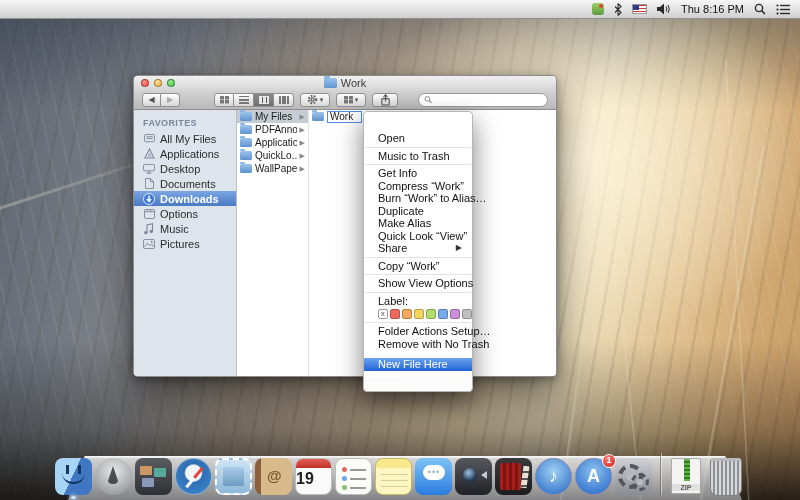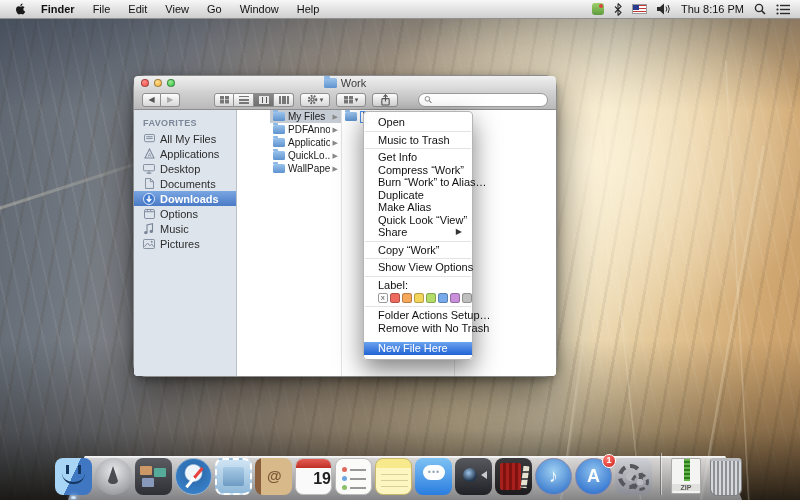--- a/index.html
+++ b/index.html
@@ -34,21 +34,21 @@
   .mb-right { margin-left:auto; display:flex; align-items:center; gap:10px; padding-right:10px; }
   .flag { width:15px; height:10px; position:relative;
     background:repeating-linear-gradient(#c43a37 0 1.5px,#fff 1.5px 3px); border:0.5px solid #999; }
   .flag::before { content:""; position:absolute; left:0; top:0; width:6px; height:5px; background:#2c3a8c; }
   .mb-extra { width:12px; height:12px; border-radius:3px; background:linear-gradient(#9ed06a,#5d9a3c); position:relative; }
   .mb-extra::after { content:""; position:absolute; right:1px; top:1px; width:4px; height:4px; border-radius:50%; background:#d8453c; }
   .clock { font-size:11px; }
 
   
   .window { position:absolute; left:133px; top:75px; width:424px; height:302px;
-    border-radius:13px; background:#fff; border:1px solid rgba(0,0,0,.45);
+    border-radius:5px; background:#fff; border:1px solid rgba(0,0,0,.45);
     box-shadow:0 15px 40px rgba(0,0,0,.55), 0 3px 10px rgba(0,0,0,.35); z-index:10; }
   .titlebar { height:14px; border-radius:4px 4px 0 0;
     background:linear-gradient(#f0f0f0,#d6d6d6); position:relative;
     display:flex; align-items:center; justify-content:center; }
   .lights { position:absolute; left:7px; top:3px; display:flex; gap:5px; }
   .light { width:8px; height:8px; border-radius:50%; border:0.5px solid rgba(0,0,0,.35); }
   .light.red { background:radial-gradient(circle at 35% 30%, #ff8d88, #f34d46); }
   .light.yellow { background:radial-gradient(circle at 35% 30%, #ffe092, #f7b families); background:radial-gradient(circle at 35% 30%, #ffe092, #f3ae36); }
   .light.green { background:radial-gradient(circle at 35% 30%, #9bea8f, #35c649); }
   .wtitle { display:flex; align-items:center; gap:4px; font-size:11px; color:#3c3c3c; }
@@ -81,35 +81,35 @@
   .searchbox input { border:none; outline:none; width:100%; font-size:10px; background:transparent; }
 
   .content { display:flex; height:266px; border-radius:0 0 4px 4px; overflow:hidden; background:#fff; }
   .sidebar { width:103px; background:#dde4ec; border-right:1px solid #b9bfc7; padding-top:6px; }
   .sb-head { font-size:9px; font-weight:bold; color:#7b8799; letter-spacing:.4px; padding:2px 0 3px 9px; }
   .sb-item { display:flex; align-items:center; gap:5px; height:15px; padding-left:9px; font-size:11px; color:#2c2c2c; }
   .sb-item.sel { background:linear-gradient(#7aa6e2,#4a7ac6); color:#fff; font-weight:bold; }
   .sb-ic { width:12px; height:12px; display:flex; align-items:center; justify-content:center; flex:none; }
 
   .col { border-right:1px solid #e4e4e4; background:#fff; }
-  .col1 { width:72px;margin-left:33px; }
+  .col1 { width:72px; }
   .col2 { width:113px; }
   .col3 { flex:1; border-right:none; }
   .row { display:flex; align-items:center; gap:3px; height:13px; padding:0 3px; font-size:10px; color:#1a1a1a; }
   .row.sel-gray { background:#c6ccd4; }
   .fold { width:12px; height:9px; border-radius:1.5px; background:linear-gradient(#9cc4ec,#5e92cf); position:relative; flex:none; }
   .fold::before { content:""; position:absolute; top:-2px; left:0; width:5px; height:2px; border-radius:1px 1px 0 0; background:#8db8e6; }
   .rlabel { flex:1; overflow:hidden; white-space:nowrap; }
   .chev { color:#8a8a8a; font-size:7px; flex:none; }
   .workbox { border:1.5px solid #4f8ee8; background:#fff; padding:0 8px 0 2px; font-size:10px; line-height:10px; height:12px; display:flex; align-items:center; }
 
   
   .cmenu { position:absolute; left:363px; top:111px; width:110px; z-index:40;
     background:rgba(255,255,255,.98); border:1px solid #b5b5b5; border-radius:4px;
-    box-shadow:0 10px 26px rgba(0,0,0,.5); padding:4px 0; font-size:11px; color:#111; }
+    box-shadow:0 10px 26px rgba(0,0,0,.5); padding:20px 0; font-size:11px; color:#111; }
   .cmi { line-height:12.5px; padding:0 10px 0 14px; white-space:nowrap; display:flex; }
   .cmi .sub { margin-left:auto; font-size:8px; color:#333; }
   .cmi.hl { background:linear-gradient(#6aa3ee,#2263d5); color:#fff;margin-top:8px; }
   .csep { height:1px; background:#e3e3e3; margin:2px 1px; }
   .lblrow { display:flex; align-items:center; gap:2.5px; padding:2px 0 1px 14px; }
   .sw { width:10px; height:10px; border-radius:2.5px; border:0.5px solid rgba(0,0,0,.25); }
   .sw.x { background:#fff; border:1px solid #9a9a9a; color:#555; font-size:8px; line-height:8px; text-align:center; border-radius:2px; }
 
   
   .dock { position:absolute; left:0; bottom:0; width:800px; height:56px; z-index:30; }
@@ -132,21 +132,21 @@
   .ic-launch::before { content:""; position:absolute; left:12px; top:8px; width:0; height:0;
      border-left:6.5px solid transparent; border-right:6.5px solid transparent; border-bottom:18px solid #4a4c52; border-radius:40%; }
   .ic-mc { background:linear-gradient(#5a5c62,#2e3036); position:relative; }
   .ic-mc::before { content:""; position:absolute; left:5px; top:8px; width:12px; height:9px; background:#c96; box-shadow:14px 2px 0 #5a9, 2px 12px 0 #89b; border-radius:1px; }
   .ic-safari { background:radial-gradient(circle at 50% 40%, #eef6fc 0 28%, #bcd6ea 30%, #2f6fb2 34%, #3d8ad6 100%); position:relative; border:1px solid #9ab2c8; }
   .ic-safari::before { content:""; position:absolute; left:17px; top:6px; width:2.5px; height:25px; background:linear-gradient(#e8413c 0 50%, #fff 50% 100%); transform:rotate(40deg); }
   .ic-mail { background:linear-gradient(#cfe4f4,#8fb8d8); border:2px dashed #fff; position:relative; }
   .ic-mail::before { content:""; position:absolute; left:6px; top:7px; width:21px; height:19px; background:linear-gradient(#a9cbe6,#6e9cc4); border-radius:2px; }
   .ic-contacts { background:linear-gradient(90deg,#8a5f3c 0 6px, #d8b98a 6px 100%); position:relative; }
   .ic-contacts::after { content:"@"; position:absolute; left:12px; top:9px; font-size:15px; color:#7a5a36; font-weight:bold; }
-  .ic-cal { background:#fafafa; border:1px solid #bbb; position:relative; text-align:right; }
+  .ic-cal { background:#fafafa; border:1px solid #bbb; position:relative; text-align:left; }
   .ic-cal .calhead { position:absolute; top:0; left:0; right:0; height:9px; background:linear-gradient(#e35d54,#c03128); border-radius:7px 7px 0 0; }
   .ic-cal .calday { position:absolute; top:11px; left:0; right:0; font-size:16px; font-weight:bold; color:#222; }
   .ic-rem { background:#fbfbf9; border:1px solid #bbb; position:relative; }
   .ic-rem::before { content:""; position:absolute; left:6px; top:8px; width:5px; height:5px; border-radius:50%; background:#e06a5e; box-shadow:0 9px 0 #6fa5e0, 0 18px 0 #8cc06a; }
   .ic-rem::after { content:""; position:absolute; left:14px; top:10px; width:16px; height:1.5px; background:#999; box-shadow:0 9px 0 #999, 0 18px 0 #999; }
   .ic-notes { background:linear-gradient(#f7e98c 0 9px, #fdf6c0 9px 100%); border:1px solid #c9b86a; position:relative; }
   .ic-notes::after { content:""; position:absolute; left:5px; top:15px; width:27px; height:1px; background:#d8cf9a; box-shadow:0 6px 0 #d8cf9a, 0 12px 0 #d8cf9a; }
   .ic-msg { background:linear-gradient(#7ec2f4,#2a7de0); position:relative; }
   .ic-msg::before { content:"•••"; position:absolute; left:8px; top:7px; width:22px; height:15px; border-radius:8px; background:#fff; color:#9ab; font-size:9px; letter-spacing:1px; text-align:center; line-height:15px; }
   .ic-ft { background:linear-gradient(#56585e,#212227); position:relative; }
@@ -178,34 +178,20 @@
 
 <div class="wallpaper">
   <div class="stalk s1"></div>
   <div class="stalk s2"></div>
   <div class="stalk s3"></div>
   <div class="stalk s4"></div>
   <div class="stalk s5"></div>
 </div>
 
 <div class="menubar">
-  <div class="mb-left">
-    <div class="mb-apple">
-      <svg width="12" height="14" viewBox="0 0 17 17">
-        <path fill="#1a1a1a" d="M11.8 9.1c0-2 1.6-3 1.7-3.1-.9-1.3-2.3-1.5-2.8-1.5-1.2-.1-2.3.7-2.9.7-.6 0-1.5-.7-2.5-.7-1.3 0-2.5.8-3.2 1.9-1.4 2.4-.4 5.9 1 7.8.7 1 1.5 2 2.6 2 1 0 1.4-.6 2.6-.6 1.2 0 1.6.6 2.6.6 1.1 0 1.8-1 2.5-1.9.8-1.1 1.1-2.2 1.1-2.2s-2.6-1-2.7-3zM9.9 3.2c.5-.7.9-1.6.8-2.5-.8 0-1.7.5-2.3 1.2-.5.6-1 1.5-.8 2.4.9.1 1.8-.5 2.3-1.1z"></path>
-      </svg>
-    </div>
-    <span class="mb-item bold">Finder</span>
-    <span class="mb-item">File</span>
-    <span class="mb-item">Edit</span>
-    <span class="mb-item">View</span>
-    <span class="mb-item">Go</span>
-    <span class="mb-item">Window</span>
-    <span class="mb-item">Help</span>
-  </div>
   <div class="mb-right">
     <span class="mb-extra"></span>
     <svg width="8" height="13" viewBox="0 0 8 13">
       <path d="M4 0.5 L4 12.5 M4 0.5 L7 3.5 L1 9.5 M4 12.5 L7 9.5 L1 3.5" stroke="#2b2b2b" stroke-width="1.1" fill="none"></path>
     </svg>
     <span class="flag"></span>
     <svg width="14" height="12" viewBox="0 0 14 12">
       <polygon points="0,4 3,4 7,0.5 7,11.5 3,8 0,8" fill="#2b2b2b"></polygon>
       <path d="M9 3.5 Q10.8 6 9 8.5 M11 2 Q13.6 6 11 10" stroke="#2b2b2b" stroke-width="1" fill="none"></path>
     </svg>

